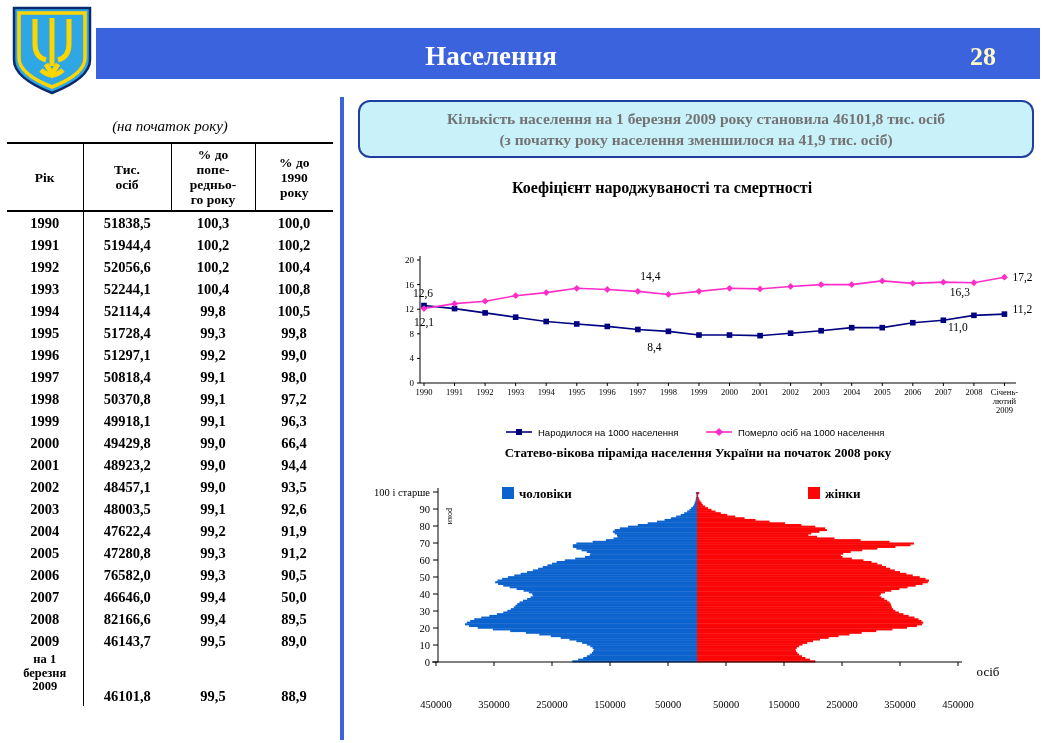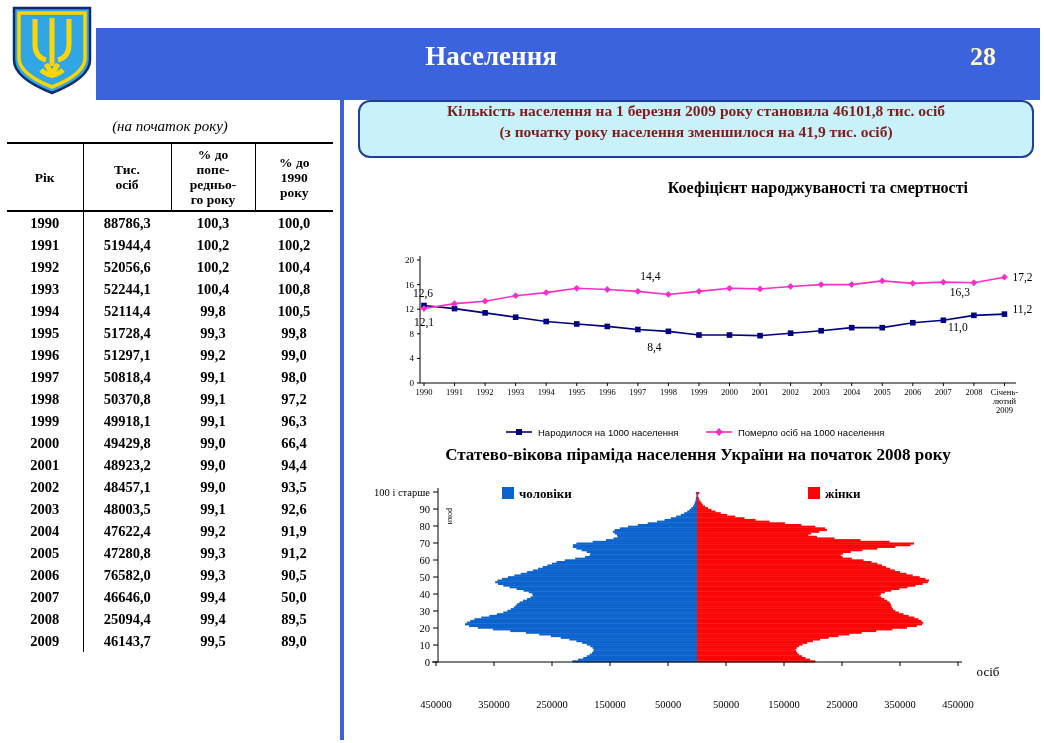--- a/index.html
+++ b/index.html
@@ -1,19 +1,19 @@
 <!DOCTYPE html>
 <html><head>
 <meta charset="utf-8">
 <style>
   html,body{margin:0;padding:0;background:#fff;}
   #slide{position:relative;width:1044px;height:743px;background:#fff;overflow:hidden;
          font-family:"Liberation Serif","DejaVu Serif",serif;color:#000;}
   .arms{position:absolute;left:8px;top:4px;width:88px;height:94px;}
-  .banner{position:absolute;left:96px;top:28px;width:944px;height:72px;background:#3b63de;}
+  .banner{position:absolute;left:96px;top:28px;width:944px;height:51px;background:#3b63de;}
   .banner-title{position:absolute;left:0;top:0;width:790px;text-align:center;line-height:57px;
                 font-size:27px;font-weight:bold;color:#fff;}
   .banner-num{position:absolute;right:44px;top:0;line-height:57px;font-size:26px;font-weight:bold;color:#fef9c3;}
   .divider{position:absolute;left:340px;top:97px;width:4px;height:643px;background:#3b63de;}
 
   .left{position:absolute;left:4px;top:118px;width:332px;}
   .tbl-title{text-align:center;font-size:19px;font-weight:bold;line-height:1.1;}
   .tbl-sub{text-align:center;font-size:15px;margin-bottom:7px;font-style:italic;}
   table.pop{border-collapse:collapse;width:326px;margin:0 auto;table-layout:fixed;}
   table.pop th{font-size:13.5px;font-weight:bold;text-align:center;vertical-align:middle;
@@ -21,25 +21,25 @@
       white-space:pre-line;line-height:1.12;}
   table.pop th + th{border-left:1px solid #000;}
   table.pop td{font-size:14.5px;font-weight:bold;text-align:center;vertical-align:middle;
       height:22px;padding:0;white-space:pre-line;line-height:1;}
   table.pop td:first-child{border-right:1px solid #000;}
   table.pop tr.last td{height:50px;vertical-align:bottom;padding-bottom:3px;}
   table.pop tr.last td:first-child{vertical-align:top;font-size:12.5px;line-height:1.05;padding-top:1px;}
 
   .right{position:absolute;left:356px;top:97px;width:688px;height:646px;}
   .infobox{position:absolute;left:2px;top:3px;width:672px;height:54px;background:#c9f1fa;
-      border:2px solid #1f3f9e;border-radius:12px;color:#7f1d1d;font-weight:bold;font-size:15.5px;
-      text-align:center;display:flex;flex-direction:column;justify-content:flex-start;gap:3px;}
-  .chart-title{position:absolute;left:0;top:82px;width:612px;text-align:right;font-size:16px;font-weight:bold;}
+      border:2px solid #1f3f9e;border-radius:12px;color:#737373;font-weight:bold;font-size:15.5px;
+      text-align:center;display:flex;flex-direction:column;justify-content:center;gap:3px;}
+  .chart-title{position:absolute;left:0;top:82px;width:612px;text-align:center;font-size:16px;font-weight:bold;}
   #lineChart{position:absolute;left:0;top:104px;}
-  .pyr-title{position:absolute;left:0;top:348px;width:684px;text-align:center;font-size:17px;font-weight:bold;}
+  .pyr-title{position:absolute;left:0;top:348px;width:684px;text-align:center;font-size:13px;font-weight:bold;}
   #pyramid{position:absolute;left:0;top:365px;}
   svg text{font-family:"Liberation Serif","DejaVu Serif",serif;}
   svg text.sans{font-family:"Liberation Sans","DejaVu Sans",sans-serif;}
 </style>
 </head>
 <body>
 
 <div id="slide">
 
   <svg class="arms" viewBox="0 0 88 94">
@@ -80,21 +80,21 @@
 редньо-
 го року</th>
           <th>% до
 1990
 року</th>
         </tr>
       </thead>
       <tbody>
           <tr>
             <td>1990</td>
-            <td>88786,3</td>
+            <td>51838,5</td>
             <td>100,3</td>
             <td>100,0</td>
           </tr>
           <tr>
             <td>1991</td>
             <td>51944,4</td>
             <td>100,2</td>
             <td>100,2</td>
           </tr>
           <tr>
@@ -188,29 +188,37 @@
             <td>90,5</td>
           </tr>
           <tr>
             <td>2007</td>
             <td>46646,0</td>
             <td>99,4</td>
             <td>50,0</td>
           </tr>
           <tr>
             <td>2008</td>
-            <td>25094,4</td>
+            <td>82166,6</td>
             <td>99,4</td>
             <td>89,5</td>
           </tr>
           <tr>
             <td>2009</td>
             <td>46143,7</td>
             <td>99,5</td>
             <td>89,0</td>
+          </tr>
+          <tr class="last">
+            <td>на 1
+березня
+2009</td>
+            <td>46101,8</td>
+            <td>99,5</td>
+            <td>88,9</td>
           </tr>
         </tbody>
     </table>
   </div>
 
   <div class="right">
     <div class="infobox">
       <div>Кількість населення на 1 березня 2009 року становила 46101,8 тис. осіб</div>
       <div>(з початку року населення зменшилося на 41,9 тис. осіб)</div>
     </div>

